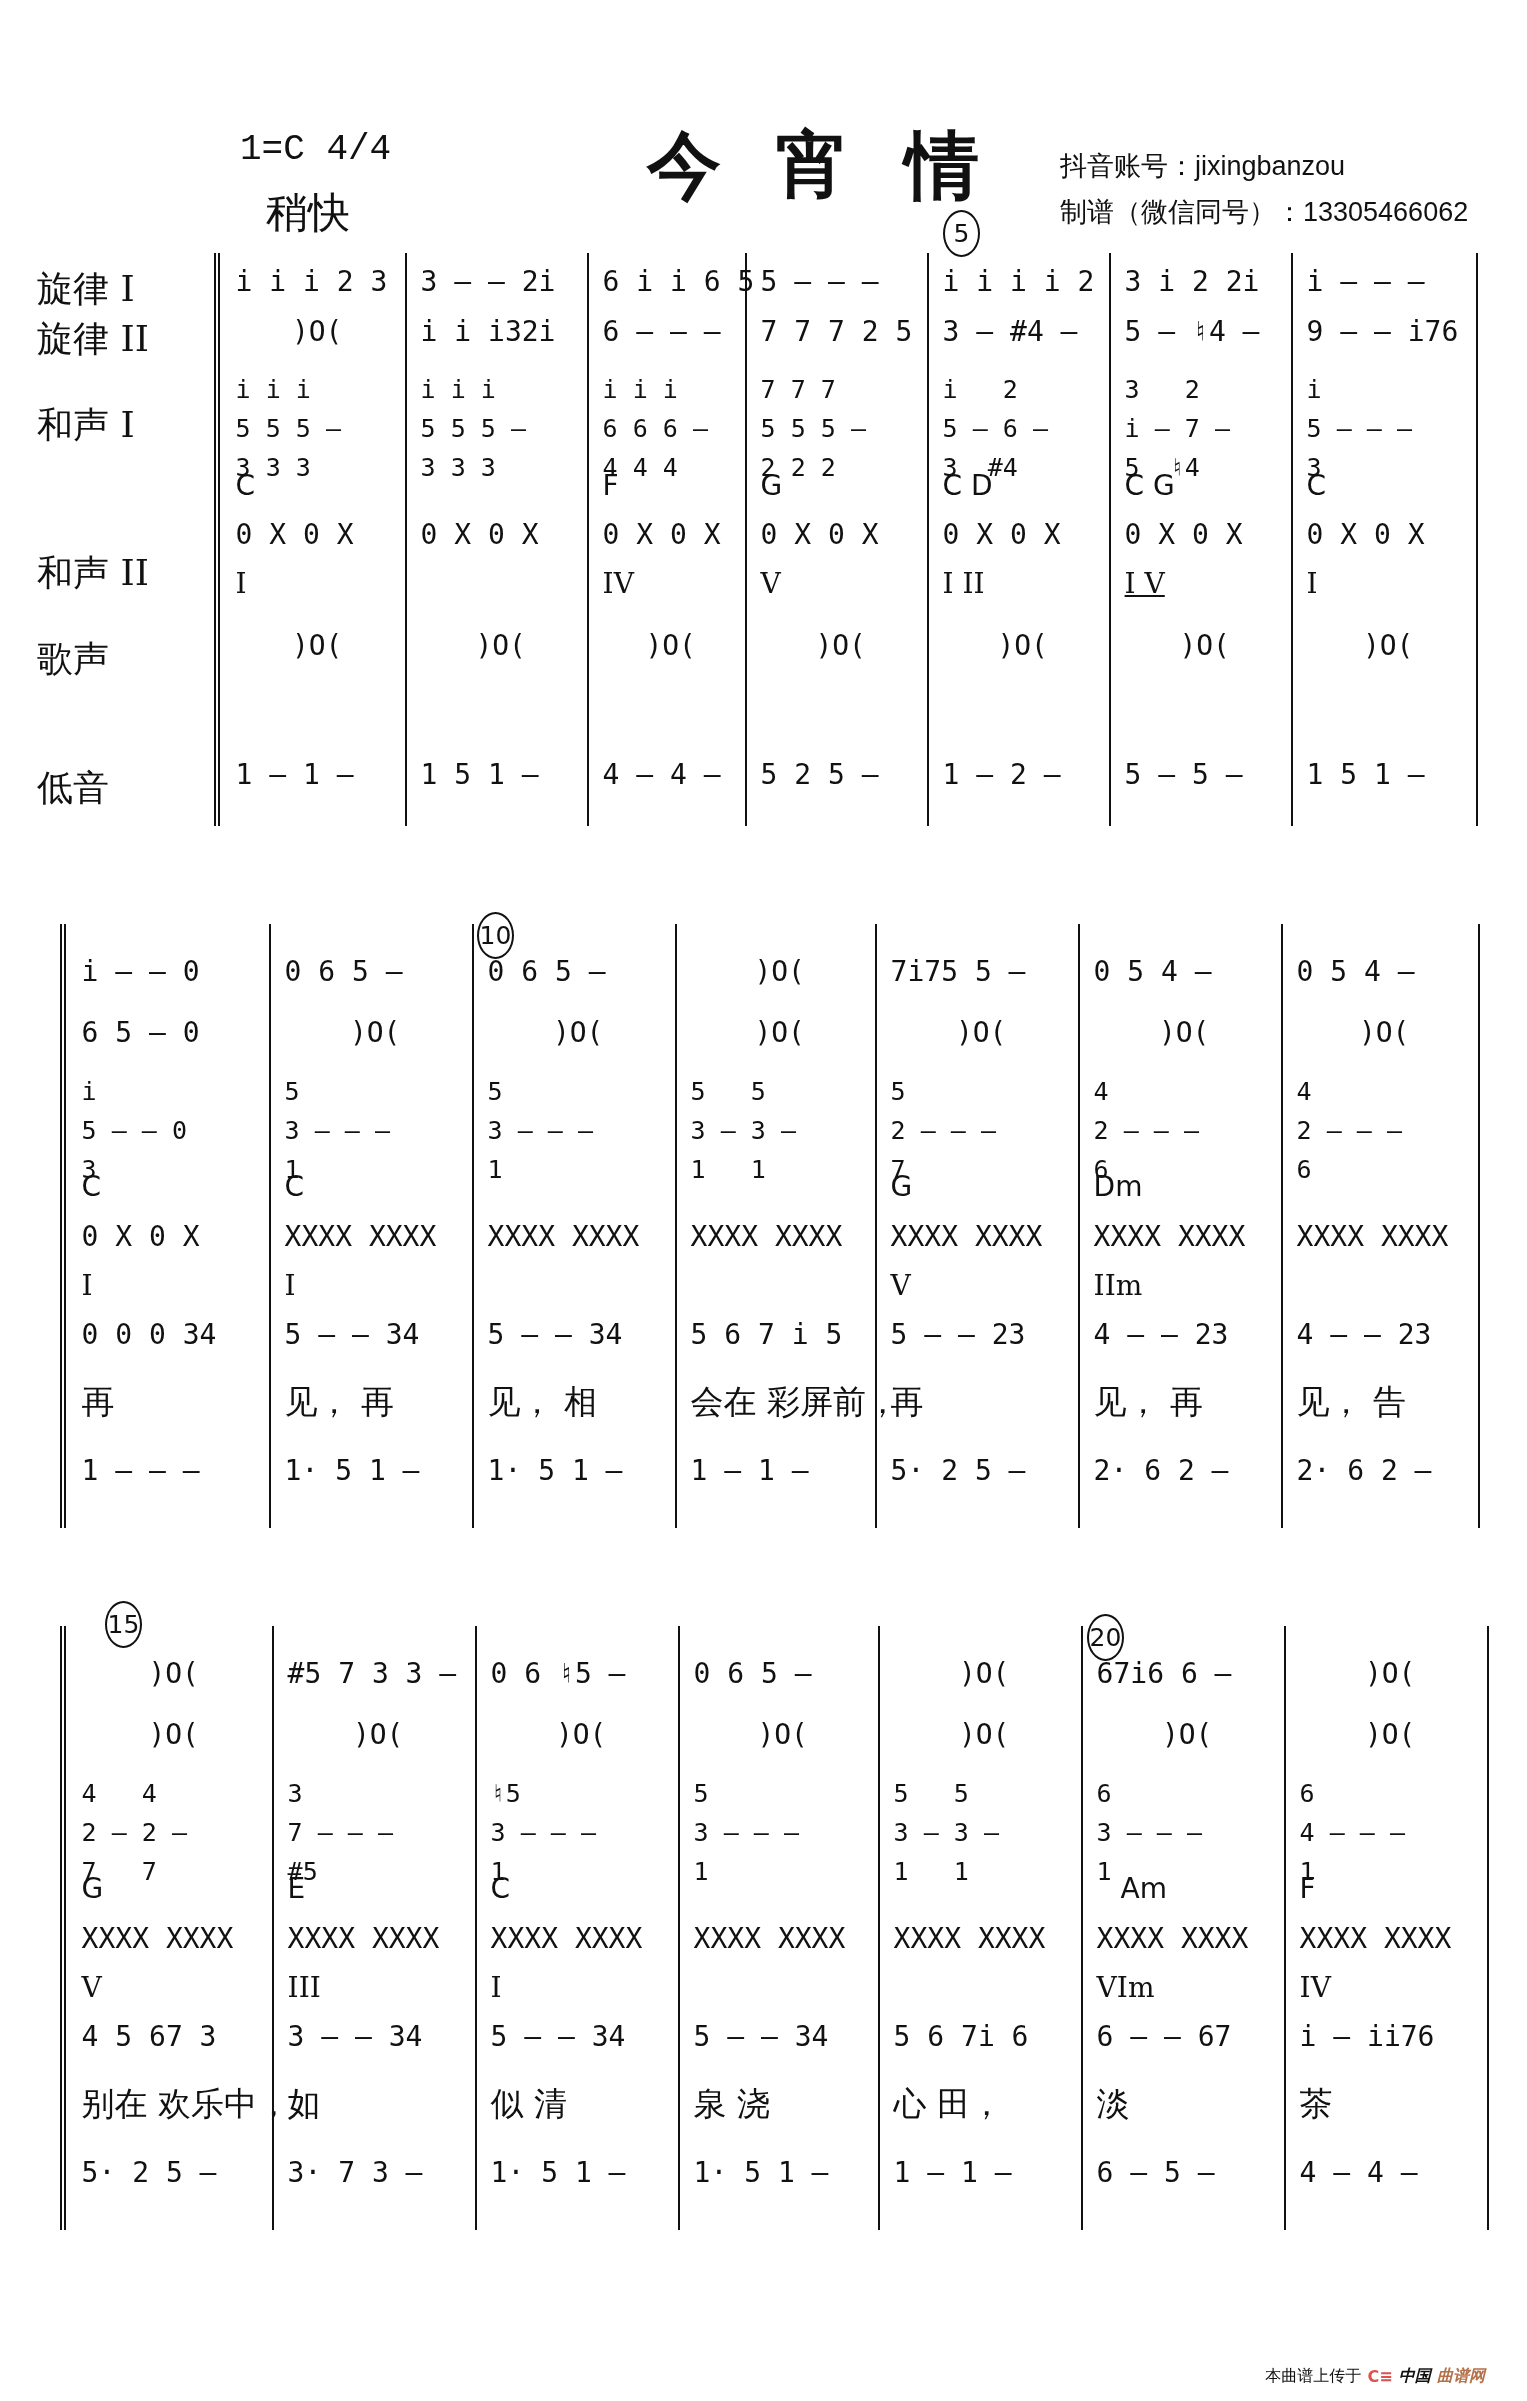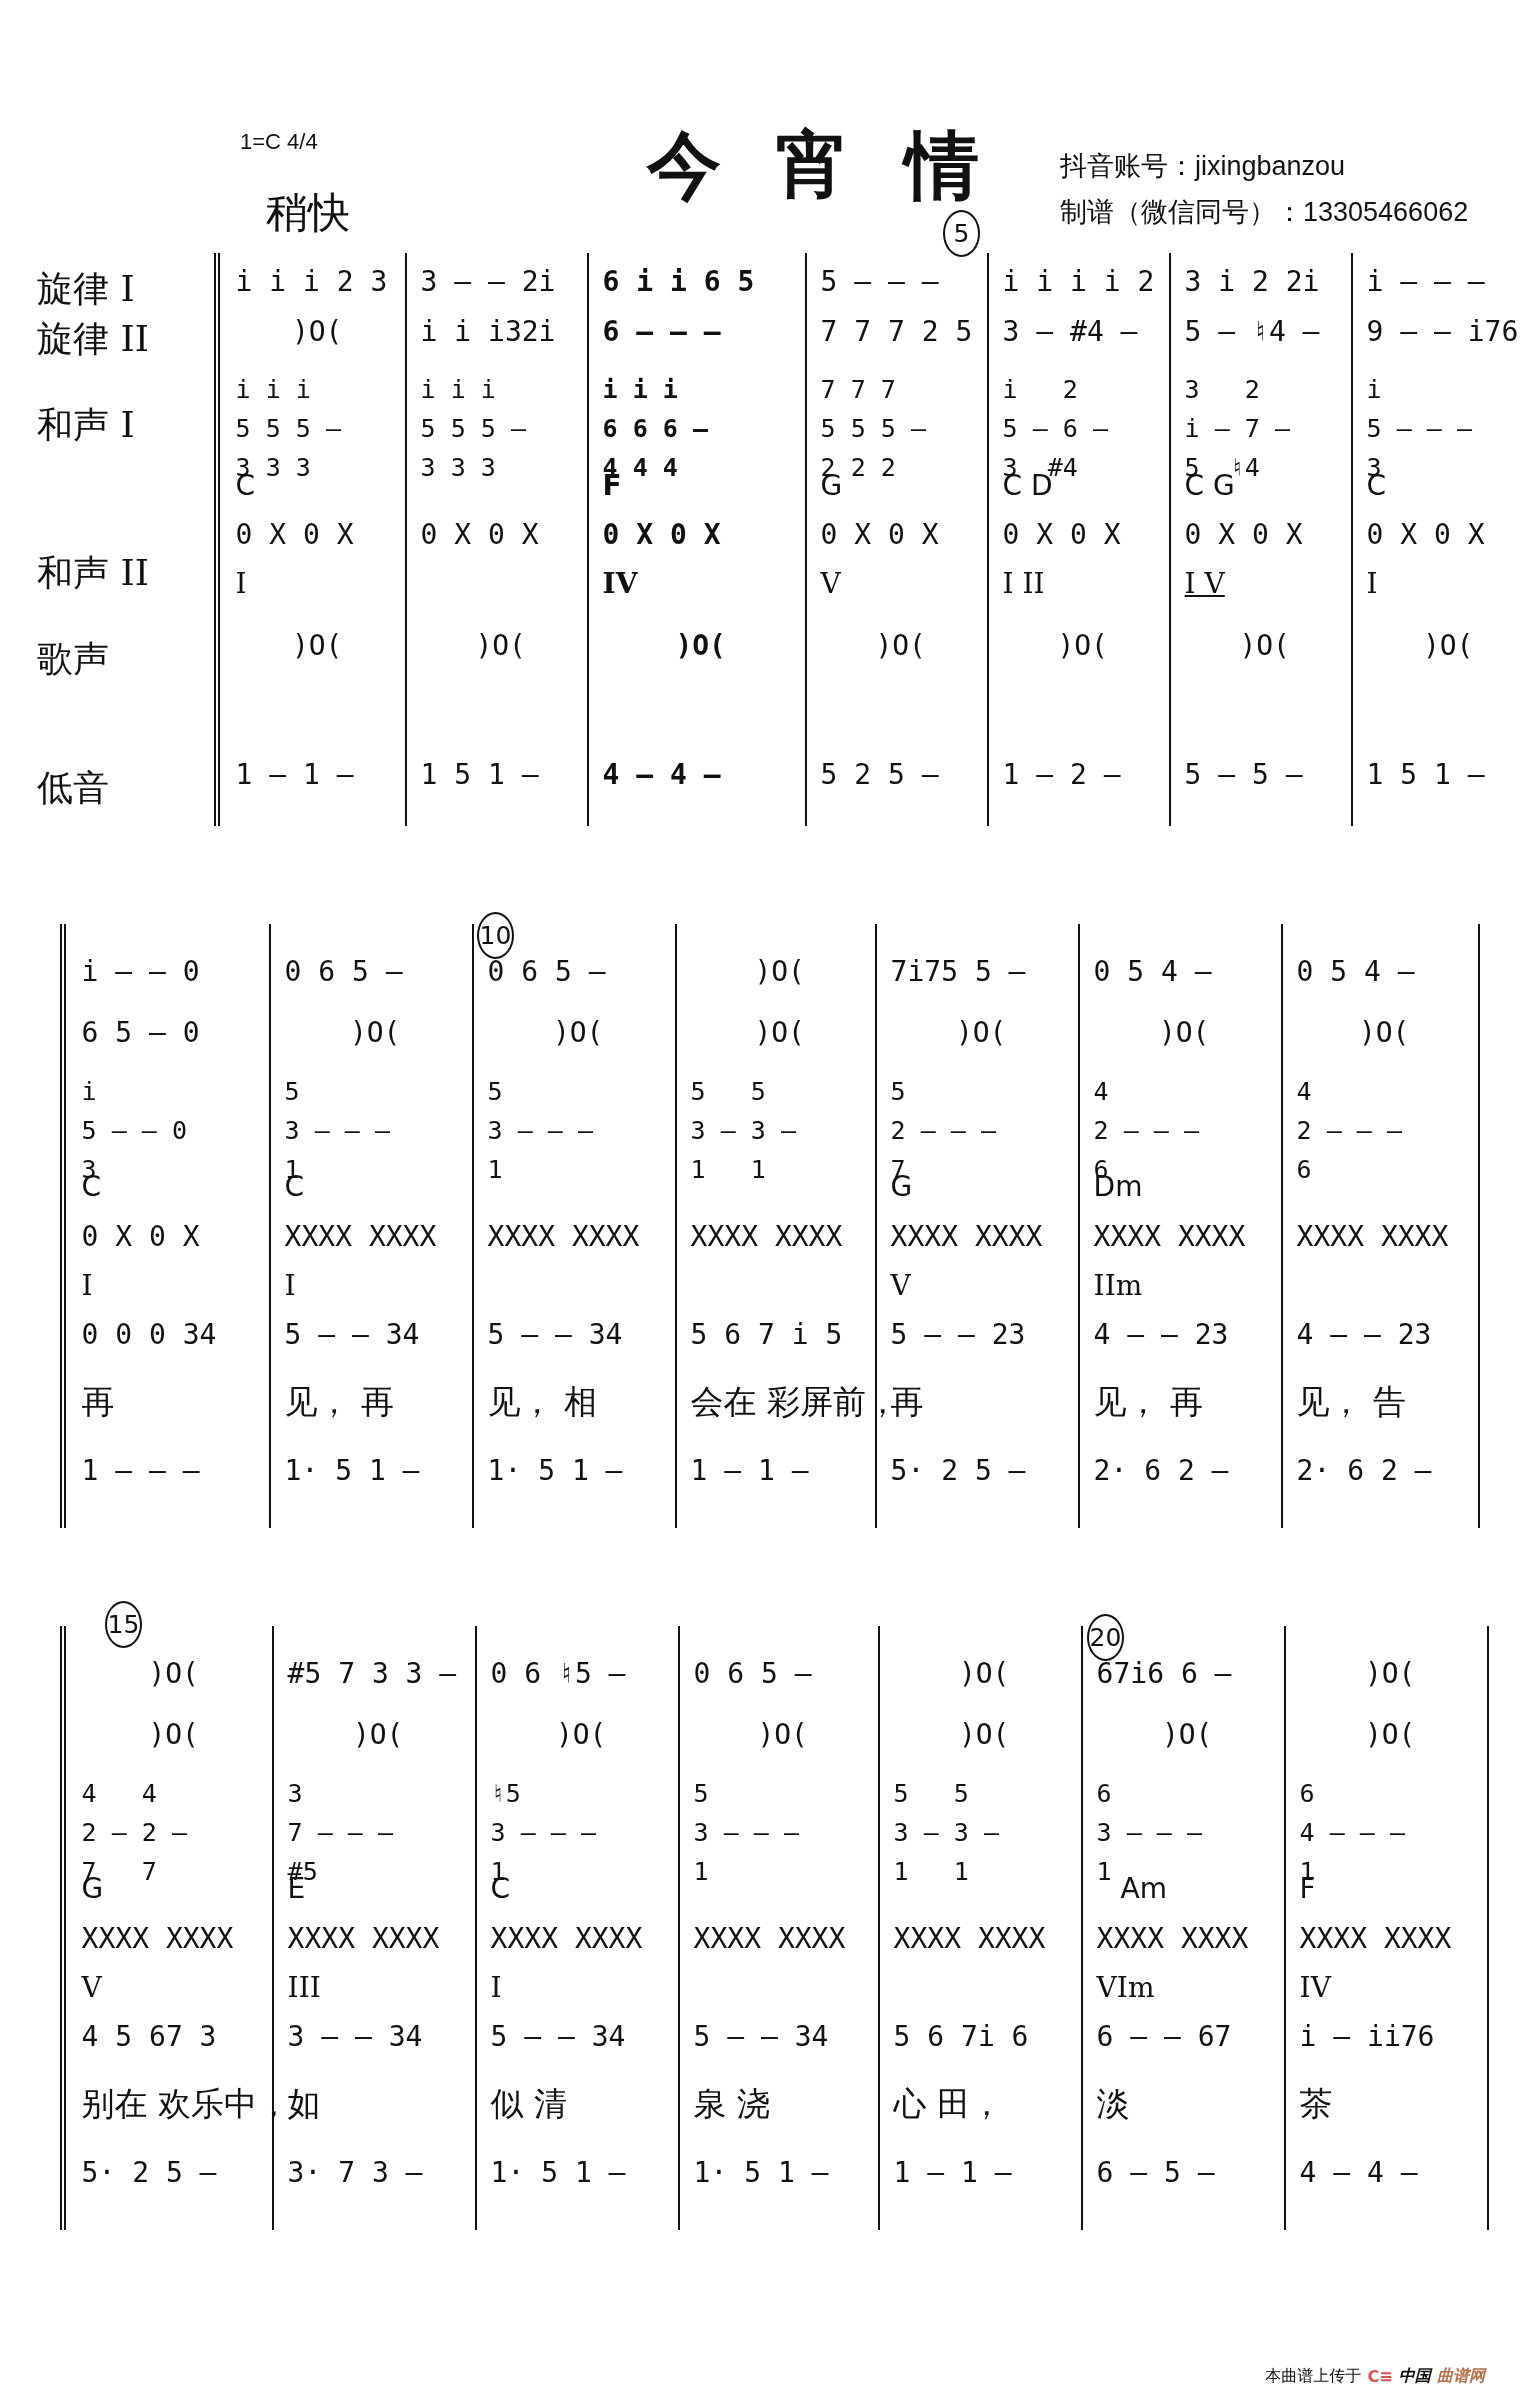--- a/index.html
+++ b/index.html
@@ -1,19 +1,19 @@
 <!DOCTYPE html>
 <html style="font-size:10px"><head>
 <meta charset="utf-8">
 <style>
   html, body { margin: 0; padding: 0; background: #ffffff; }
   body { width: 1528px; height: 2401px; position: relative; overflow: hidden;
          font-family: "DejaVu Sans", sans-serif; color: #111; }
   .abs { position: absolute; }
-  .key { left: 240px; top: 129px; font-size: 22px; font-family: Liberation Sans, sans-serif; }
+  .key { left: 240px; top: 129px; font-size: 36px; font-family: Liberation Mono, monospace; }
   .tempo { left: 266px; top: 185px; font-size: 42px; }
   .title { left: 647px; top: 117px; font-size: 74px; letter-spacing: 55px; font-family: "DejaVu Serif", serif; font-weight: bold; }
   .credit { left: 1060px; font-size: 27px; font-family: "Liberation Sans", sans-serif; }
   .credit1 { top: 148px; }
   .credit2 { top: 194px; }
   .rehearsal { width: 33px; height: 43px; border: 2.5px solid #111; border-radius: 50%;
                display: flex; align-items: center; justify-content: center; font-size: 25px; }
 
   .system { position: absolute; left: 0; width: 1528px; }
   .rowlabel { position: absolute; left: 37px; font-size: 36px; font-family: "DejaVu Serif", serif; }
@@ -69,21 +69,21 @@
           <div class="cell" style="top: 62px;">i i i32i</div>
           <div class="cell harm" style="top: 117px;">i i i
 5 5 5 —
 3 3 3</div>
           <div class="cell chord" style="top: 216px;"></div>
           <div class="cell" style="top: 265px;">0 X 0 X</div>
           <div class="cell roman" style="top: 314px;"></div>
           <div class="cell rest" style="top: 376px;">)O(</div>
           <div class="cell" style="top: 505px;">1 5 1 —</div>
         </div>
-        <div class="measure" style="width: 218px; height: 100%; font-weight: bold;">
+        <div class="measure" style="width: 158px; height: 100%;">
           <div class="cell" style="top: 12.3px;">6 i i 6 5</div>
           <div class="cell" style="top: 62px;">6 — — —</div>
           <div class="cell harm" style="top: 117px;">i i i
 6 6 6 —
 4 4 4</div>
           <div class="cell chord" style="top: 216px;">F</div>
           <div class="cell" style="top: 265px;">0 X 0 X</div>
           <div class="cell roman" style="top: 314px;">IV</div>
           <div class="cell rest" style="top: 376px;">)O(</div>
           <div class="cell" style="top: 505px;">4 — 4 —</div>

